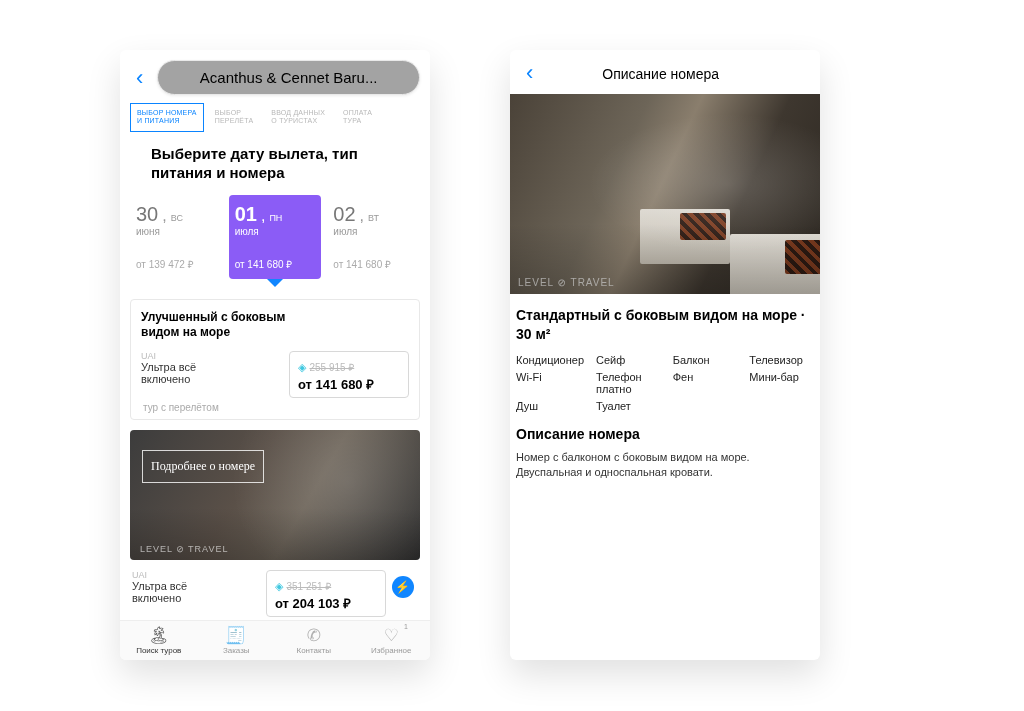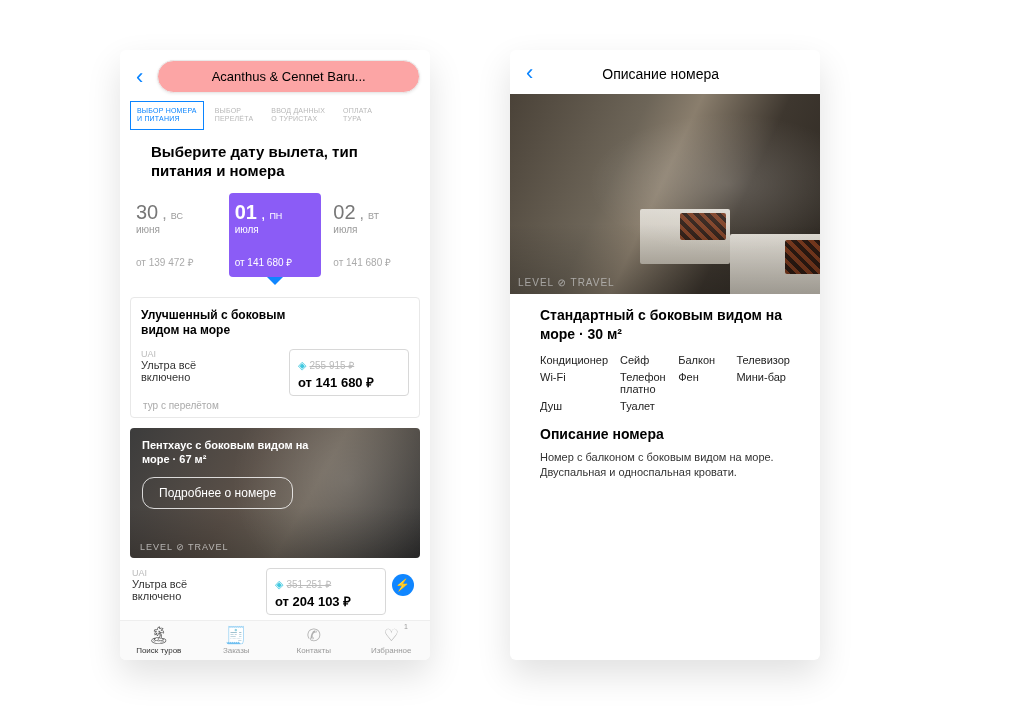--- a/index.html
+++ b/index.html
@@ -1,20 +1,20 @@
 <!DOCTYPE html>
 <html><head>
 <meta charset="utf-8">
 <style>
   * { box-sizing: border-box; margin: 0; padding: 0; }
   body { font-family: -apple-system, Helvetica, Arial, sans-serif; background: #fff; width: 1024px; height: 711px; display:flex; gap:80px; padding:50px 120px; }
   .phone { width:310px; height:610px; background:#fff; border-radius:6px; box-shadow:0 15px 35px rgba(0,0,0,0.12); overflow:hidden; position:relative; display:flex; flex-direction:column; }
   .topbar { display:flex; align-items:center; padding:10px 10px 8px; gap:8px; }
   .back { color:#0a84ff; font-size:22px; font-weight:300; padding:0 6px; }
-  .pill { background:#fca5a5; border:1px solid #e9e9e9; border-radius:20px; padding:8px 16px; font-size:13px; font-weight:500; text-align:center; flex:1; white-space:nowrap; overflow:hidden; text-overflow:ellipsis; box-shadow:0 1px 3px rgba(0,0,0,.08);}
+  .pill { background:#a3a3a3; border:1px solid #e9e9e9; border-radius:20px; padding:8px 16px; font-size:15px; font-weight:500; text-align:center; flex:1; white-space:nowrap; overflow:hidden; text-overflow:ellipsis; box-shadow:0 1px 3px rgba(0,0,0,.08);}
   .stepper { display:flex; padding:0 10px 12px; gap:4px; align-items:stretch; }
   .step { font-size:7px; line-height:1.2; text-transform:uppercase; color:#b8b8b8; padding:5px 6px; border:1px solid transparent; letter-spacing:.2px; position:relative;}
   .step.active { color:#0a84ff; border:1px solid #0a84ff; }
   .step.active::after { content:""; position:absolute; right:-8px; top:0; bottom:0; width:8px; background:linear-gradient(135deg, transparent 50%, #fff 50%); border-right:1px solid #0a84ff; transform:skewX(20deg); display:none;}
   .heading { font-size:15px; font-weight:700; padding:0 31px 12px; line-height:1.3; }
   .dates { display:flex; gap:6px; padding:0 10px 12px; }
   .dcard { flex:1; padding:8px 6px; border-radius:4px; }
   .dcard .day { display:flex; align-items:baseline; gap:4px; }
   .dcard .num { font-size:20px; font-weight:300; color:#777;}
   .dcard .dow { font-size:9px; color:#999;}
@@ -30,42 +30,42 @@
   .meal .code { font-size:9px; color:#bbb; }
   .meal .txt { font-size:11px; color:#333; }
   .pricebox { border:1px solid #d8d8d8; border-radius:4px; padding:5px 8px 4px; text-align:left; position:relative; min-width:120px;margin-left:44px;}
   .diam { color:#40c8e0; font-size:11px; margin-right:3px;}
   .old { font-size:10px; color:#bbb; text-decoration:line-through; }
   .new { font-size:13px; font-weight:700; }
   .hint { font-size:10px; color:#aaa; text-align:left; padding:4px 2px 0; }
   .photo-card { margin:10px 10px 0; border-radius:4px; overflow:hidden; position:relative; height:130px; background:linear-gradient(120deg,#3c3c3c 0%,#5a5048 40%,#6b6257 60%,#2e2e2e 100%); color:#fff; padding:10px 12px; }
   .photo-card::before{content:"";position:absolute;inset:0;background:radial-gradient(circle at 75% 40%, rgba(255,255,255,.15), transparent 50%), linear-gradient(to top, rgba(0,0,0,.25), transparent 40%);} 
   .photo-card .pt { font-size:11px; font-weight:600; line-height:1.3; max-width:170px; position:relative;}
-  .photo-card .btn { margin-top:10px; border:1px solid rgba(255,255,255,.8); border-radius:12px; padding:8px 16px; font-size:12px; display:inline-block; position:relative;}
+  .photo-card .btn { margin-top:10px; border:1px solid rgba(255,255,255,.8); border-radius:0; padding:8px 8px; font-size:12px; display:inline-block; position:relative;font-family:Liberation Serif, serif;}
   .wm { position:absolute; left:10px; bottom:6px; font-size:9px; letter-spacing:1px; color:rgba(255,255,255,.6);}
   .card2 { margin:10px 10px 0; display:flex; justify-content:space-between; align-items:flex-start; padding:0 2px;}
   .bolt { width:22px; height:22px; border-radius:50%; background:#1086ff; color:#fff; display:inline-flex; align-items:center; justify-content:center; font-size:12px; position:absolute; right:-28px; top:6px;}
   .pwrap { position:relative; margin-right:32px; }
   .tabbar { margin-top:auto; border-top:1px solid #eee; display:flex; background:#fafafa; }
   .tab { flex:1; text-align:center; padding:6px 0 5px; font-size:8px; color:#9a9a9a; position:relative;}
   .tab.active { color:#333; }
   .tab .ic { font-size:17px; display:block; line-height:1; color:#b0b0b0; margin-bottom:2px;}
   .tab.active .ic { color:#555; }
   .dot { position:absolute; top:2px; right:22px; font-size:7px; color:#999; }
   
   .title2 { flex:1; text-align:center; font-size:14px; padding-top:2px; }
   .hero { height:200px; background:linear-gradient(115deg,#4a4238 0%,#6d6558 35%,#8a7e6d 48%,#3e372f 70%,#2b2620 100%); position:relative; overflow:hidden;}
   .hero::after{content:"";position:absolute;inset:0;background:radial-gradient(ellipse at 70% 45%, rgba(255,255,255,.18), transparent 45%), linear-gradient(to top, rgba(0,0,0,.25), transparent 35%);}
   .bed { position:absolute; background:#c9c5bd; border-radius:2px; }
   .bed.b1 { width:90px; height:55px; right:90px; bottom:30px; background:linear-gradient(#dcd8d0,#c4beb2);} 
   .bed.b1::after{content:"";position:absolute;inset:4px 4px 24px 40px;background:repeating-linear-gradient(45deg,#7a3a1e 0 4px,#2c1a12 4px 8px);border-radius:2px;}
   .bed.b2 { width:120px; height:70px; right:-30px; bottom:-10px; background:linear-gradient(#e2ded6,#cfc9bd);} 
   .bed.b2::after{content:"";position:absolute;inset:6px 6px 30px 55px;background:repeating-linear-gradient(45deg,#7a3a1e 0 4px,#2c1a12 4px 8px);border-radius:2px;}
   .wm2 { position:absolute; left:8px; bottom:6px; font-size:10px; letter-spacing:1px; color:rgba(255,255,255,.7);}
-  .pad { padding:12px 30px; }
+  .pad { padding:12px 6px; }
   .rt { font-size:14px; font-weight:700; line-height:1.35; margin-bottom:10px;}
   .amen { display:grid; grid-template-columns:1fr 1fr 1fr 1fr; gap:5px 12px; font-size:11px; color:#222; margin-bottom:14px;}
   .sect { font-size:14px; font-weight:700; margin-bottom:8px;}
   .desc { font-size:11px; color:#333; line-height:1.4;}
 </style>
 </head>
 <body>
 
 <div class="phone">
   <div class="topbar">
@@ -122,21 +122,20 @@
       </div>
       <div class="pricebox">
         <div><span class="diam">◈</span><span class="old">255 915 ₽</span></div>
         <div class="new">от 141 680 ₽</div>
       </div>
     </div>
     <div class="hint">тур с перелётом</div>
   </div>
 
   <div class="photo-card">
-    <div class="pt">Пентхаус с боковым видом на море · 67 м²</div>
     <div class="btn">Подробнее о номере</div>
     <div class="wm">LEVEL ⊘ TRAVEL</div>
   </div>
 
   <div class="card2">
     <div class="meal">
       <div class="code">UAI</div>
       <div class="txt">Ультра всё включено</div>
     </div>
     <div class="pwrap">

